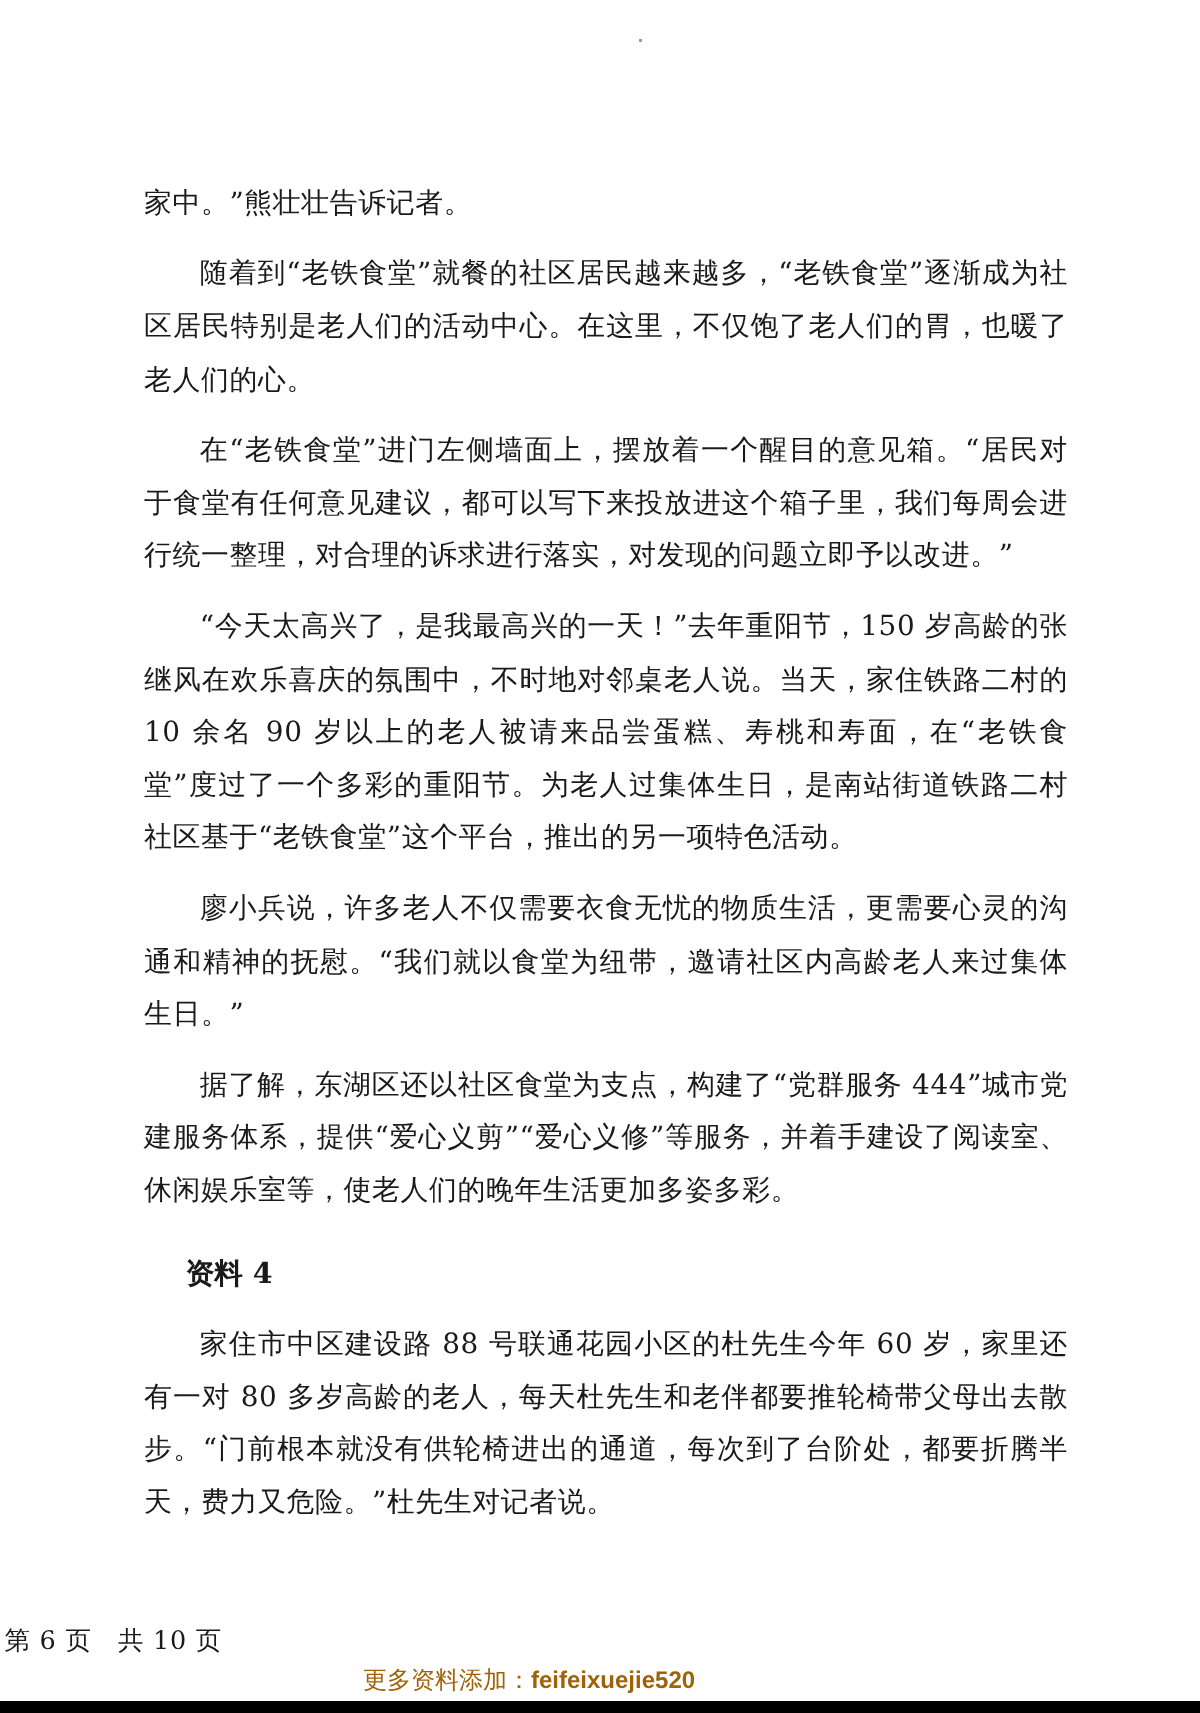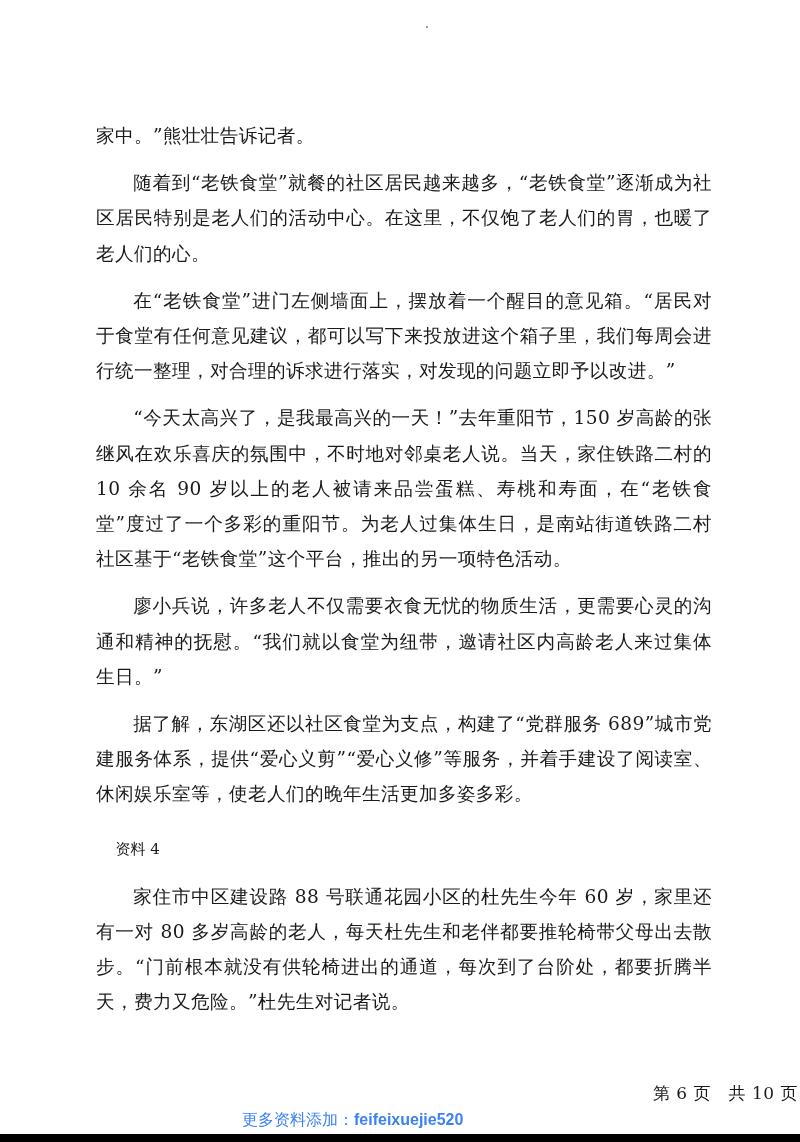--- a/index.html
+++ b/index.html
@@ -25,46 +25,46 @@
       margin: 12px;
       font-size: 18.6px;
       line-height: 35.2px;
       letter-spacing: 0.4px;
       text-align: justify;
       text-justify: inter-character;
     }
     .indent { text-indent: 2em; }
     .section-heading {
       margin: 0;
-      font-size: 15px;
+      font-size: 19px;
       line-height: 35px;
       padding-left: 2.1em;
       margin-top: 20px;
       margin-bottom: 8px;
-      font-weight: normal;
+      font-weight: bold;
     }
     .footer {
       position: absolute;
-      left: 14px;
+      left: 3px;
       width: 784px;
-      text-align: right;
+      text-align: left;
     }
     .page-number {
       top: 1082px;
       font-size: 17px;
       letter-spacing: 0.5px;
     }
     .promo {
       top: 1110px;
       left: 242px;
       width: auto;
       text-align: left;
       font-family: "Liberation Sans", "DejaVu Sans", sans-serif;
       font-size: 16px;
-      color: #3b82f6;
+      color: #a16207;
     }
     .promo .handle { font-weight: bold; }
     .bottom-bar {
       position: absolute;
       left: 0;
       top: 1134px;
       width: 800px;
       height: 8px;
       background: #000;
     }
@@ -79,21 +79,21 @@
 <body>
 
 <div class="speck" style="left:426px;top:26px;"></div>
 
 <main class="page">
   <p class="para">家中。”熊壮壮告诉记者。</p>
   <p class="para indent">随着到“老铁食堂”就餐的社区居民越来越多，“老铁食堂”逐渐成为社区居民特别是老人们的活动中心。在这里，不仅饱了老人们的胃，也暖了老人们的心。</p>
   <p class="para indent">在“老铁食堂”进门左侧墙面上，摆放着一个醒目的意见箱。“居民对于食堂有任何意见建议，都可以写下来投放进这个箱子里，我们每周会进行统一整理，对合理的诉求进行落实，对发现的问题立即予以改进。”</p>
   <p class="para indent">“今天太高兴了，是我最高兴的一天！”去年重阳节，150 岁高龄的张继风在欢乐喜庆的氛围中，不时地对邻桌老人说。当天，家住铁路二村的 10 余名 90 岁以上的老人被请来品尝蛋糕、寿桃和寿面，在“老铁食堂”度过了一个多彩的重阳节。为老人过集体生日，是南站街道铁路二村社区基于“老铁食堂”这个平台，推出的另一项特色活动。</p>
   <p class="para indent">廖小兵说，许多老人不仅需要衣食无忧的物质生活，更需要心灵的沟通和精神的抚慰。“我们就以食堂为纽带，邀请社区内高龄老人来过集体生日。”</p>
-  <p class="para indent">据了解，东湖区还以社区食堂为支点，构建了“党群服务 689”城市党建服务体系，提供“爱心义剪”“爱心义修”等服务，并着手建设了阅读室、休闲娱乐室等，使老人们的晚年生活更加多姿多彩。</p>
+  <p class="para indent">据了解，东湖区还以社区食堂为支点，构建了“党群服务 444”城市党建服务体系，提供“爱心义剪”“爱心义修”等服务，并着手建设了阅读室、休闲娱乐室等，使老人们的晚年生活更加多姿多彩。</p>
 
   <h3 class="section-heading">资料 4</h3>
   <p class="para indent">家住市中区建设路 88 号联通花园小区的杜先生今年 60 岁，家里还有一对 80 多岁高龄的老人，每天杜先生和老伴都要推轮椅带父母出去散步。“门前根本就没有供轮椅进出的通道，每次到了台阶处，都要折腾半天，费力又危险。”杜先生对记者说。</p>
 </main>
 
 <div class="footer page-number">第 6 页　共 10 页</div>
 <div class="footer promo">
   <span>更多资料添加：</span><span class="handle">feifeixuejie520</span>
 </div>
 

